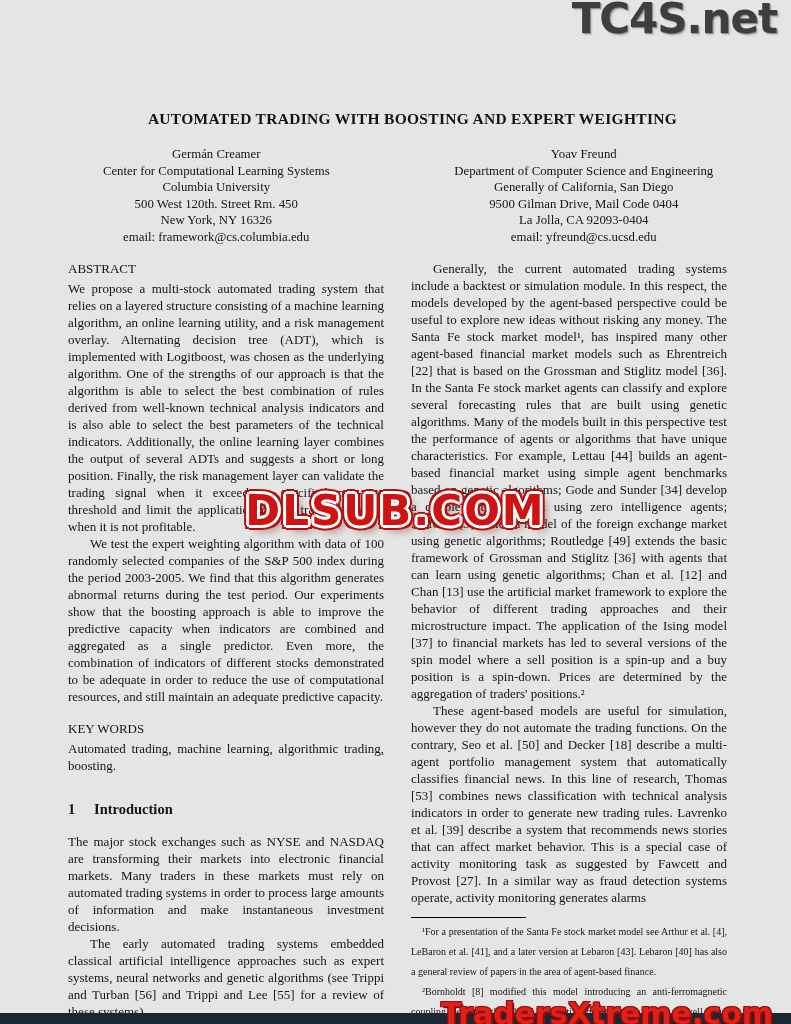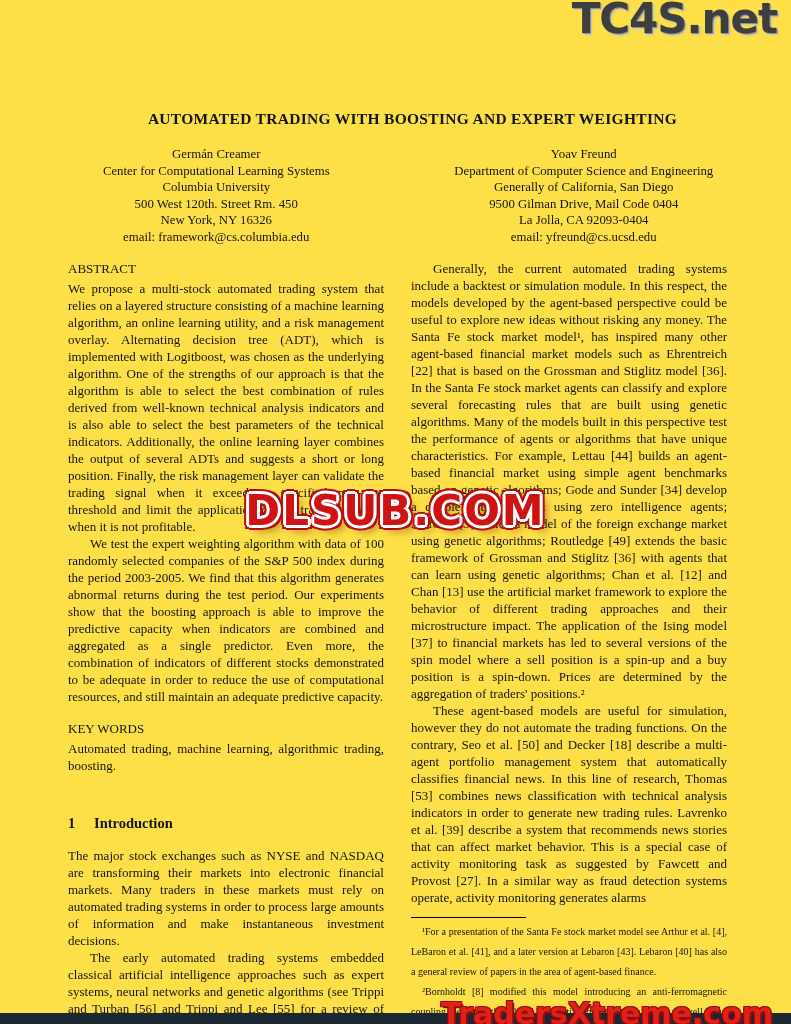--- a/index.html
+++ b/index.html
@@ -1,19 +1,19 @@
 <!DOCTYPE html>
 <html lang="en"><head>
 <meta charset="utf-8">
 <style>
   * { margin:0; padding:0; box-sizing:border-box; }
   html,body { background:#ffffff; }
   .page {
     position:relative; width:791px; height:1024px; margin:0 auto;
-    background:#fde047; overflow:hidden;
+    background:#e5e5e5; overflow:hidden;
     font-family:"Liberation Serif", serif; color:#141414;
   }
 
   
   .wm-top {
     position:absolute; top:-6px; right:14px;
     font-family:"DejaVu Sans", sans-serif; font-weight:bold;
     font-size:42px; letter-spacing:-1px; color:#3e3e3e;
     text-shadow:1px 1px 0 #8f8f8f, 2px 2px 2px #c2c2c2;
     z-index:30;
@@ -58,21 +58,21 @@
   .columns {
     position:absolute; top:260px; left:68px; width:659px;
     display:flex; gap:27px;
   }
   .col { width:316px; font-size:13px; line-height:17px; }
   .col p { text-align:justify; margin:0;font-family:Liberation Serif, serif; }
   .indent { text-indent:22px; }
   .sec-head { font-weight:normal; font-size:13px; margin-bottom:3px; }
   .kw-gap { margin-top:15px; }
   .h-sec {
-    font-weight:bold; font-size:14.5px; margin-top:41px; margin-bottom:15px;
+    font-weight:bold; font-size:14.5px; margin-top:27px; margin-bottom:15px;
   }
   .h-sec .num { display:inline-block; width:26px; }
 
   .fn-rule {
     width:115px; border-top:1px solid #000; margin:11px 0 4px 0;
   }
   .fn { font-size:10px; line-height:20px; text-align:justify; text-indent:11px; }
 </style>
 </head>
 <body>

